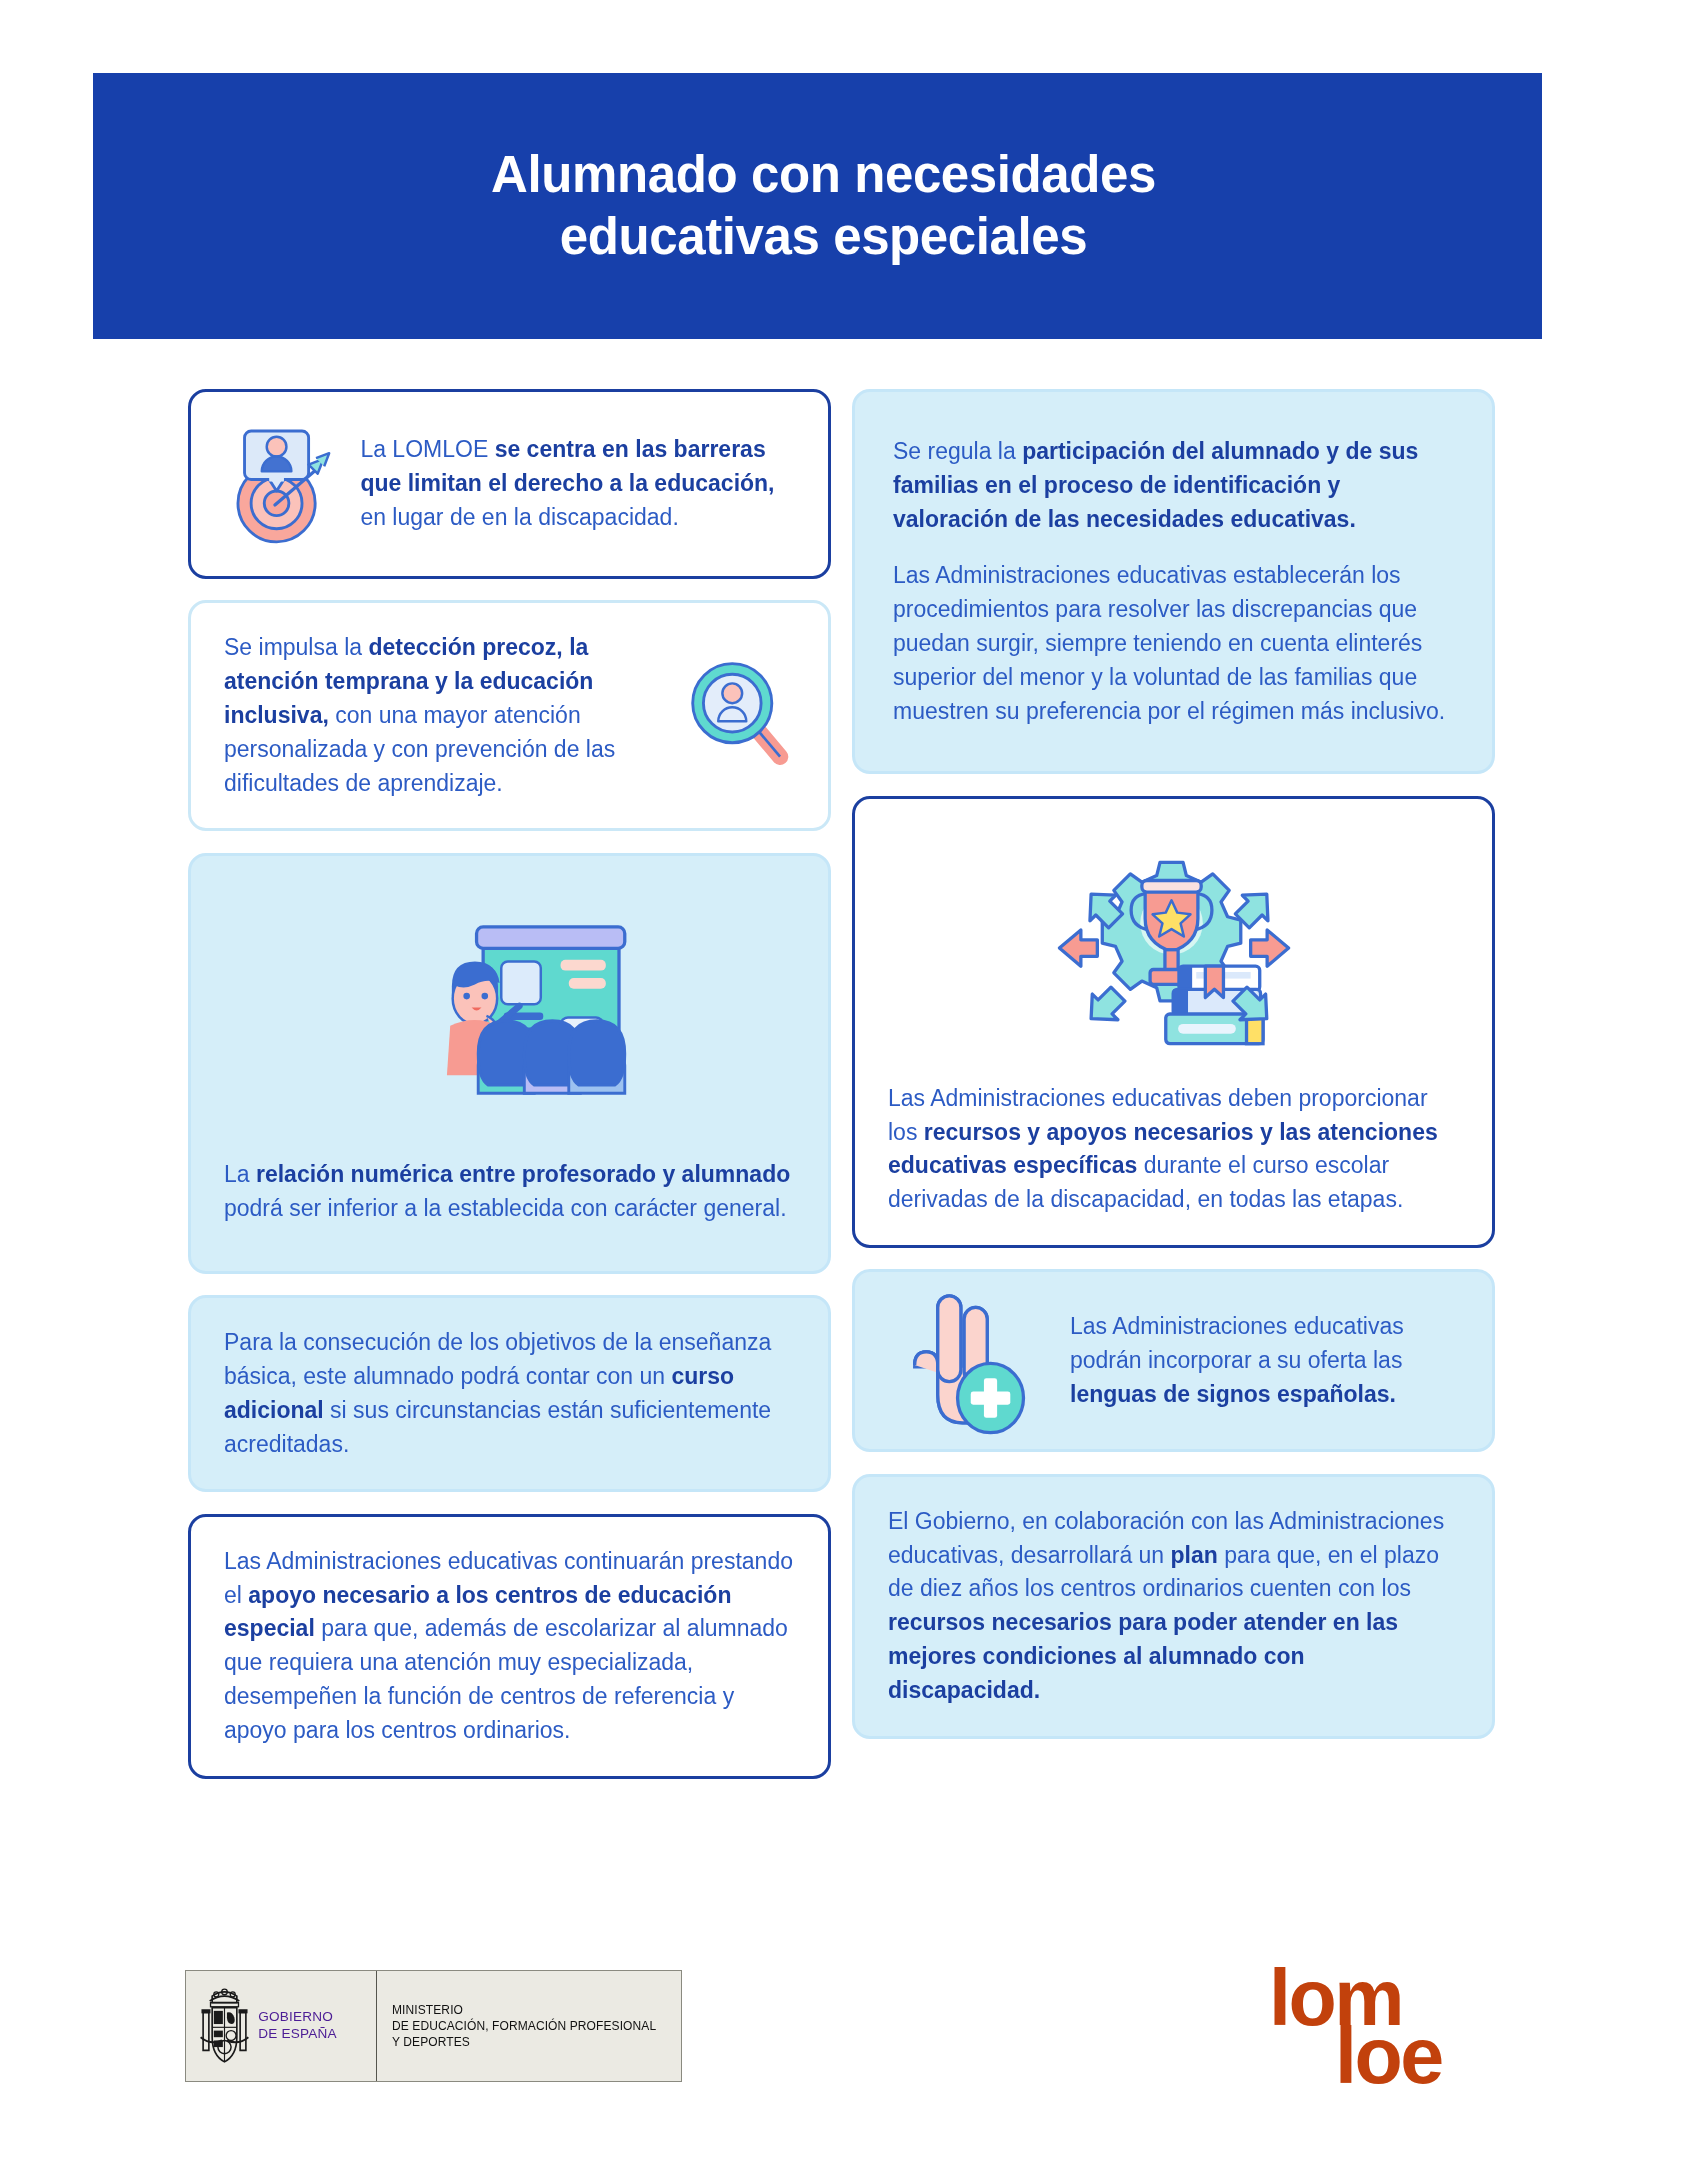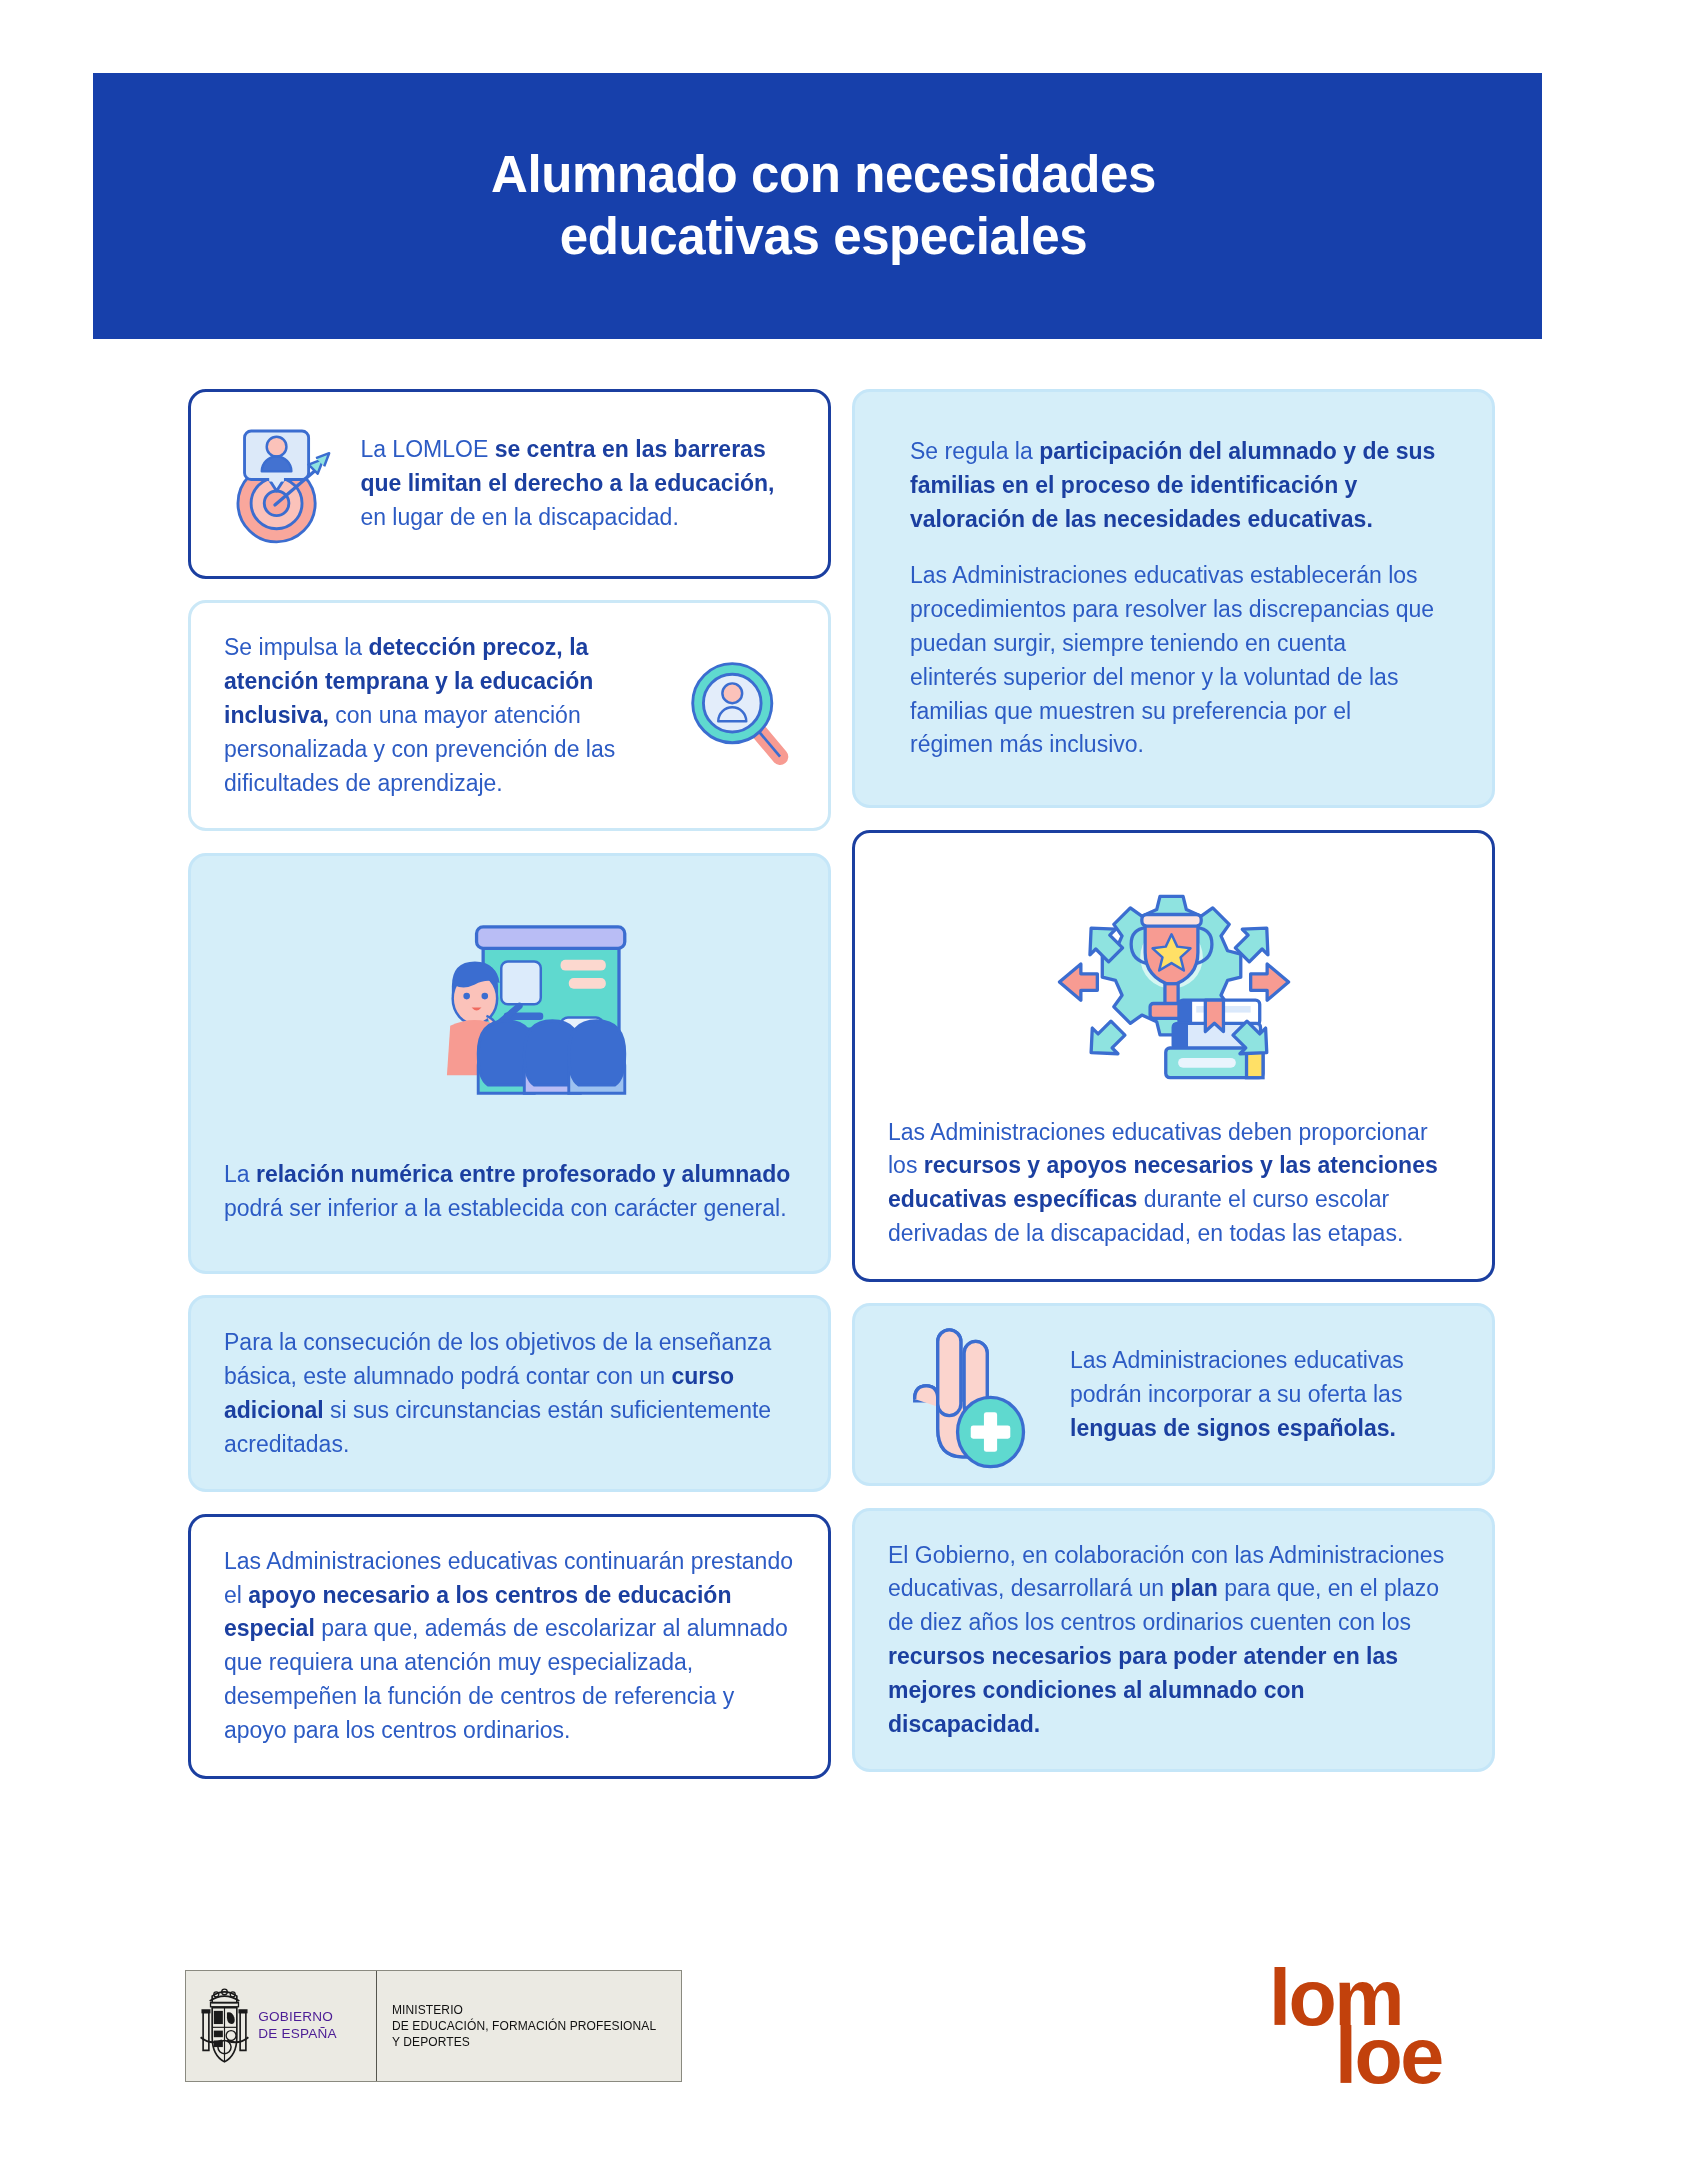--- a/index.html
+++ b/index.html
@@ -262,21 +262,21 @@
 
     <div class="card outline-dark" style="min-height:247px;">
       <div class="body-text txt-flex">
         <p>Las Administraciones educativas continuarán prestando el <b>apoyo necesario a los centros de educación especial</b> para que, además de escolarizar al alumnado que requiera una atención muy especializada, desempeñen la función de centros de referencia y apoyo para los centros ordinarios.</p>
       </div>
     </div>
   </div>
 
   <div class="col col-right">
 
-    <div class="card filled" style="min-height:361px; padding:43px 55px;">
+    <div class="card filled" style="min-height:361px; padding:43px 38px;">
       <div class="body-text txt-flex">
         <p>Se regula la <b>participación del alumnado y de sus familias en el proceso de identificación y valoración de las necesidades educativas.</b></p>
         <p>Las Administraciones educativas establecerán los procedimientos para resolver las discrepancias que puedan surgir, siempre teniendo en cuenta elinterés superior del menor y la voluntad de las familias que muestren su preferencia por el régimen más inclusivo.</p>
       </div>
     </div>
 
     <div class="card outline-dark v-stack" style="min-height:422px; justify-content:center; padding-top:45px;">
       <div class="icon-top">
         <svg width="272" height="223" viewBox="0 0 330 270">
           <path d="M148 22 h28 l4 16 l18 8 l14 -10 l20 20 l-10 14 l8 18 l16 4 v28 l-16 4 l-8 18 l10 14 l-20 20 l-14 -10 l-18 8 l-4 16 h-28 l-4 -16 l-18 -8 l-14 10 l-20 -20 l10 -14 l-8 -18 l-16 -4 v-28 l16 -4 l8 -18 l-10 -14 l20 -20 l14 10 l18 -8 Z" fill="#8fe3e0" stroke="#3b6dd0" stroke-width="4" stroke-linejoin="round"></path>

